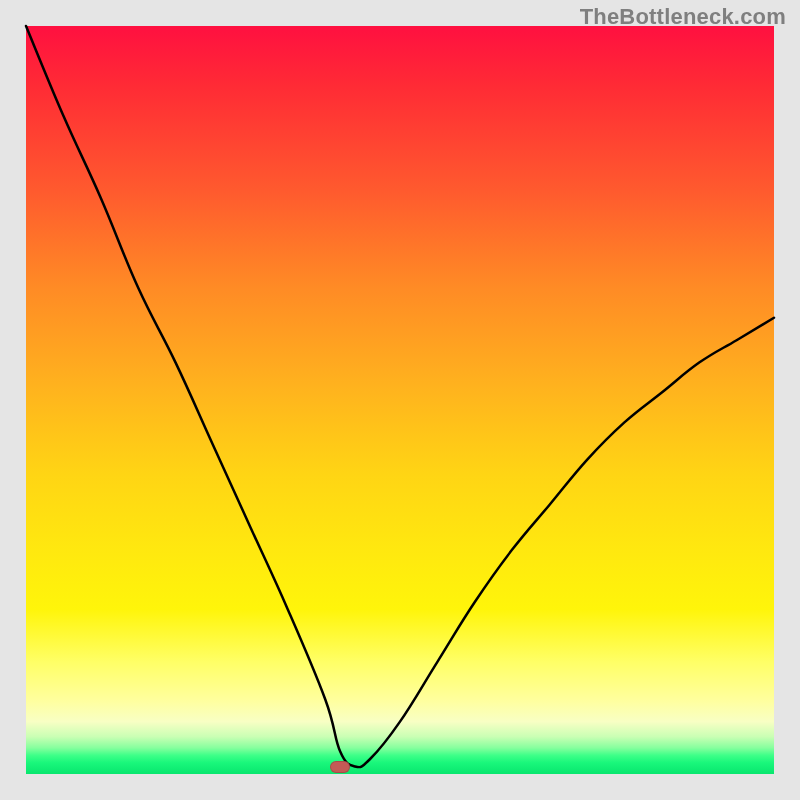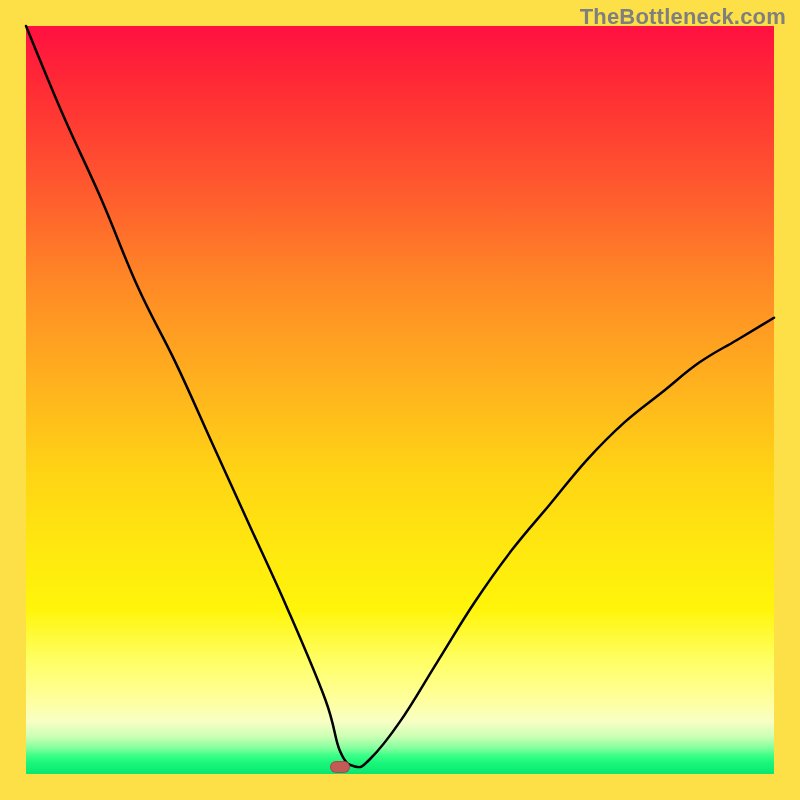--- a/index.html
+++ b/index.html
@@ -10,21 +10,21 @@
     background: #000;
     font-family: Arial, Helvetica, sans-serif;
     overflow: hidden;
   }
   .frame {
     position: absolute;
     left: 0;
     top: 0;
     width: 800px;
     height: 800px;
-    background: #fde047;
+    background: #e5e5e5;
   }
   .watermark {
     position: absolute;
     top: 4px;
     right: 14px;
     color: #7f7f7f;
     font-size: 22px;
     font-weight: 600;
     letter-spacing: 0.2px;
     z-index: 10;

